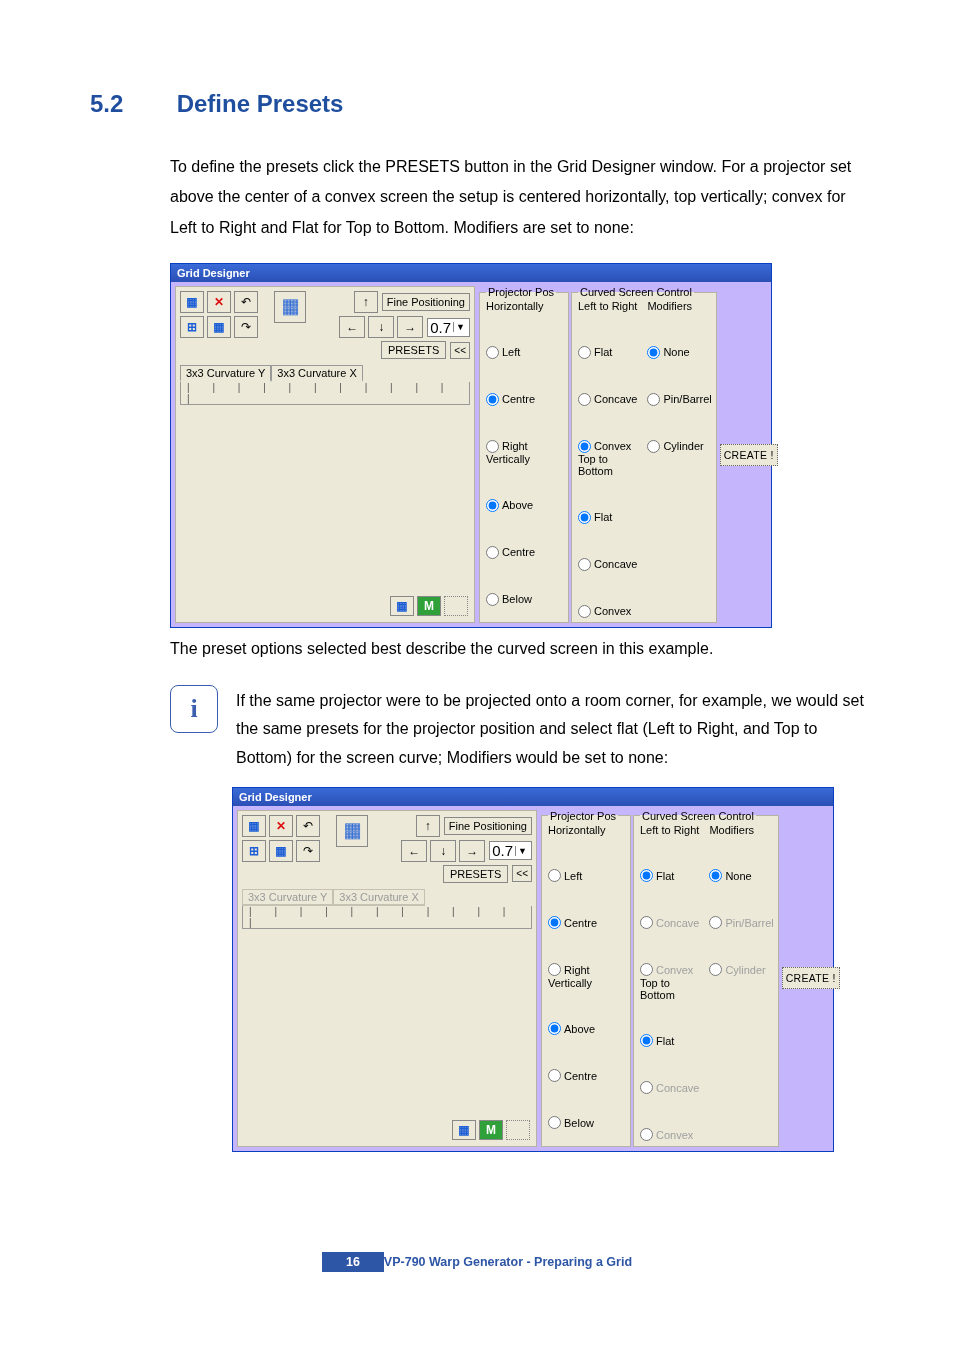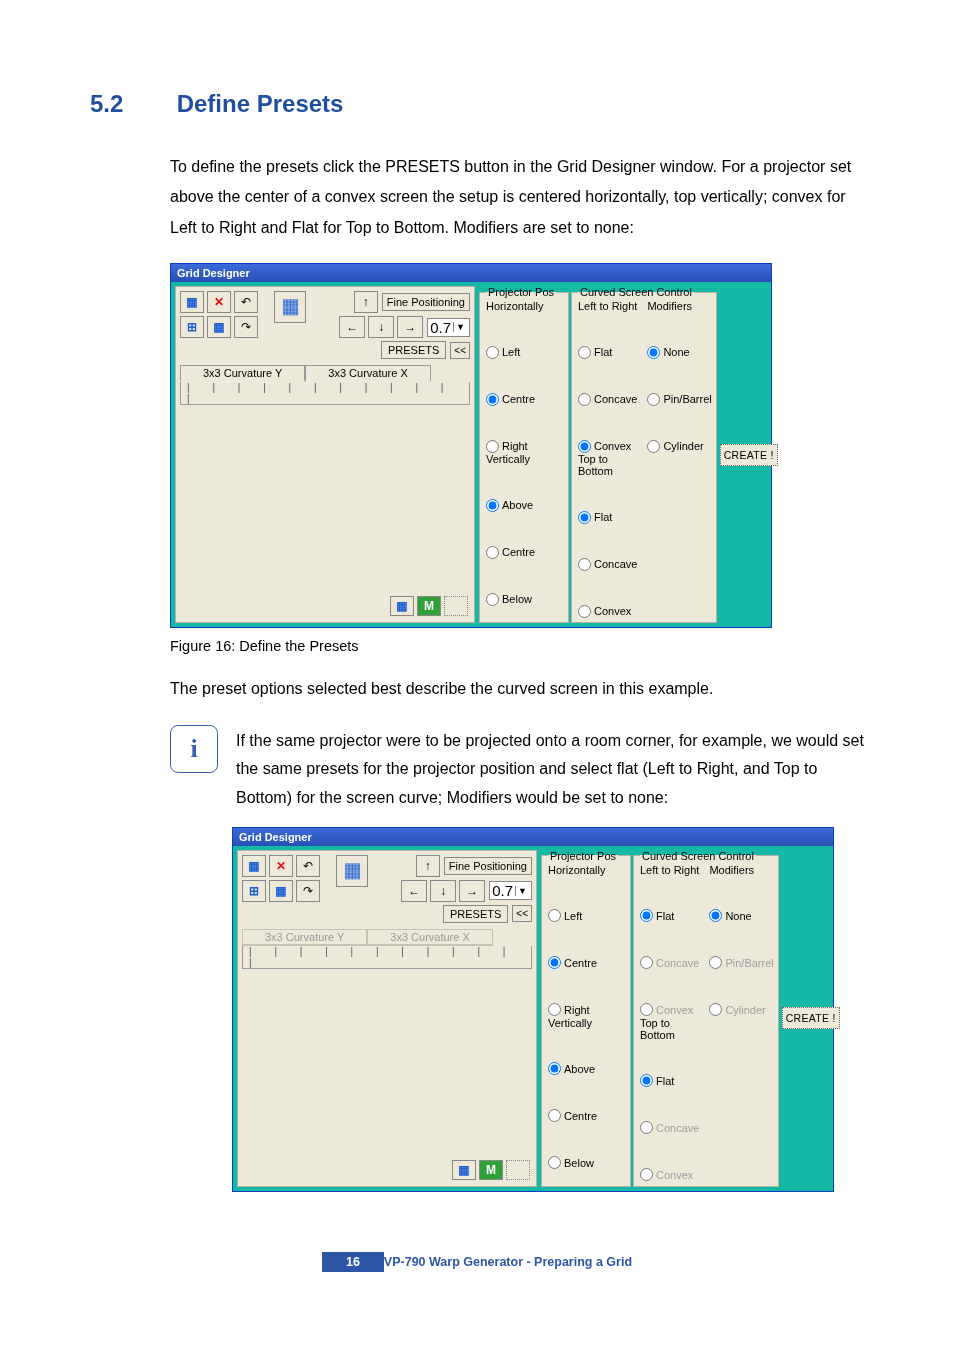--- a/index.html
+++ b/index.html
@@ -48,21 +48,21 @@
   }
   .note-text { flex:1; font-size:16px; line-height:1.8; padding-top:2px; }
 
   
   .gd {
     margin-left:80px;
     width: 600px;
     border:1px solid #0A3FBF;
     font-family: Tahoma, Arial, sans-serif;
     font-size: 11px;
-    background:#14b8a6;
+    background:#c4b5fd;
     margin-bottom: 6px;
   }
   .gd-title {
     background: linear-gradient(#3A6BD8,#2A4FB5);
     color:#fff;
     font-weight:bold;
     padding:3px 6px;
     font-size:11px;
   }
   .gd-body {
@@ -110,21 +110,21 @@
   .bigarrows { display:flex; gap:3px; margin-left:18px;}
   .bigarrows .toolbtn{width:24px;height:20px;}
   .fine-row { display:flex; align-items:center; gap:4px; }
   .fine-box { border:1px solid #888; padding:2px 4px; font-size:11px; background:#ECE9D8;}
   .spin { display:flex; align-items:center; border:1px solid #888;background:#fff;padding:0 2px;height:17px;}
   .spin span{font-size:15px; padding-right:2px;}
   .spin .dd{border-left:1px solid #888;padding:0 2px;font-size:9px;}
   .presets-btn{border:1px solid #888;padding:2px 6px;font-size:11px;background:#ECE9D8;}
   .chev{border:1px solid #888;padding:2px 3px;font-size:10px;background:#ECE9D8;}
   .tab-row{display:flex;gap:0;margin-top:6px;}
-  .tab{border:1px solid #999;border-bottom:2px solid #ECE9D8;padding:1px 22px;font-size:11px;background:#ECE9D8;}
+  .tab{border:1px solid #999;border-bottom:2px solid #ECE9D8;padding:1px 5px;font-size:11px;background:#ECE9D8;}
   .tab.inactive{color:#9A9A9A;border-color:#C5C1B3;}
   .tab.active{border-bottom-color:#ECE9D8;}
   .tabbody{border:1px solid #999;border-top:none;height:22px;display:flex;align-items:center;padding:0 6px;gap:18px;font-size:11px;}
   .ticks{color:#555;letter-spacing:10px;font-size:10px;}
   .mini-icons{display:flex;gap:3px;position:absolute;right:6px;bottom:6px;}
   .mini-icons .toolbtn{width:22px;height:18px;}
   .mgreen{background:#2FA03A;color:#fff;font-weight:bold;}
   .gd-left .row1{display:flex;justify-content:space-between;align-items:flex-start;}
   .gd-left .row1 .lefttools{display:flex;flex-direction:column;gap:3px;}
   .gd-left .row1 .righttools{display:flex;flex-direction:column;align-items:flex-end;gap:3px;}
@@ -294,21 +294,20 @@
           </div>
         </fieldset>
 
         <div class="gd-create">
           <div class="gd-btn">CREATE !</div>
         </div>
       </div>
     </div>
   </div>
 
-  <div class="caption">Figure 16: Define the Presets</div>
 
   <div class="body-text">
     <p>The preset options selected best describe the curved screen in this example.</p>
   </div>
 
   <div class="body-text note">
     <div class="note-icon">i</div>
     <div class="note-text">If the same projector were to be projected onto a room corner, for example, we would set the same presets for the projector position and select flat (Left to Right, and Top to Bottom) for the screen curve; Modifiers would be set to none:</div>
   </div>
 

